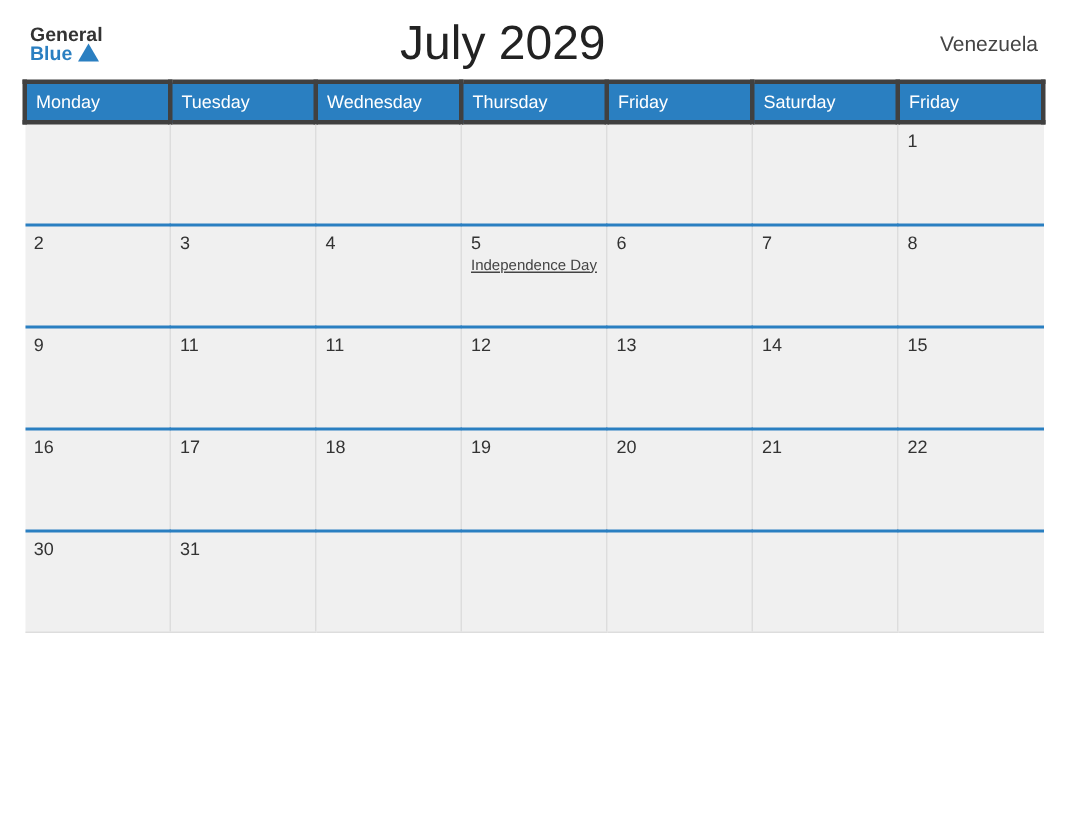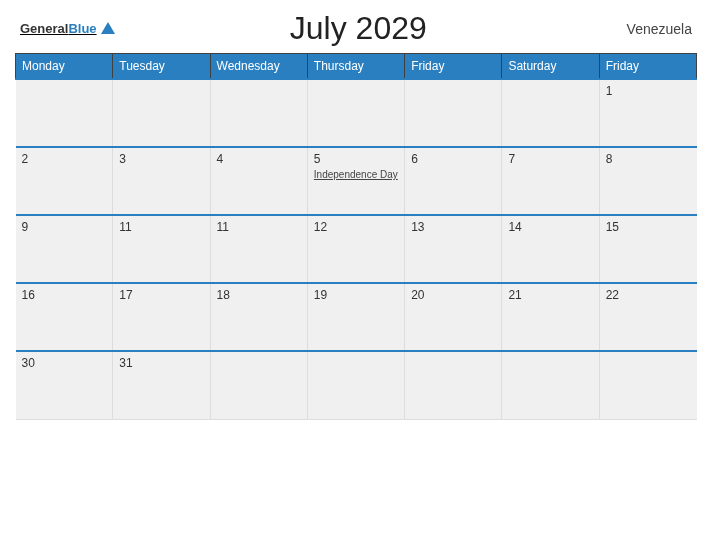--- a/index.html
+++ b/index.html
@@ -18,23 +18,22 @@
     }
     .header {
       display: flex;
       align-items: center;
       justify-content: space-between;
       margin-bottom: 6px;
       padding: 0 5px;
     }
     .logo {
       display: flex;
-      flex-direction: row;
+      flex-direction: column;
       align-items: flex-start;
-      text-decoration: underline;
     }
     .logo-general {
       font-size: 13px;
       font-weight: bold;
       color: #333;
       line-height: 1;
     }
     .logo-blue {
       display: flex;
       align-items: center;
@@ -72,21 +71,21 @@
       width: 100%;
       border-collapse: collapse;
     }
     .calendar-table thead tr th {
       background: #2a7fc1;
       color: #fff;
       font-size: 12px;
       font-weight: normal;
       padding: 5px 6px;
       text-align: left;
-      border: 1px solid #404040;
+      border: 3px solid #404040;
     }
     .calendar-table tbody tr {
       border-top: 2px solid #2a7fc1;
     }
     .calendar-table tbody tr td {
       background: #f0f0f0;
       vertical-align: top;
       padding: 4px 6px;
       height: 68px;
       font-size: 12px;

